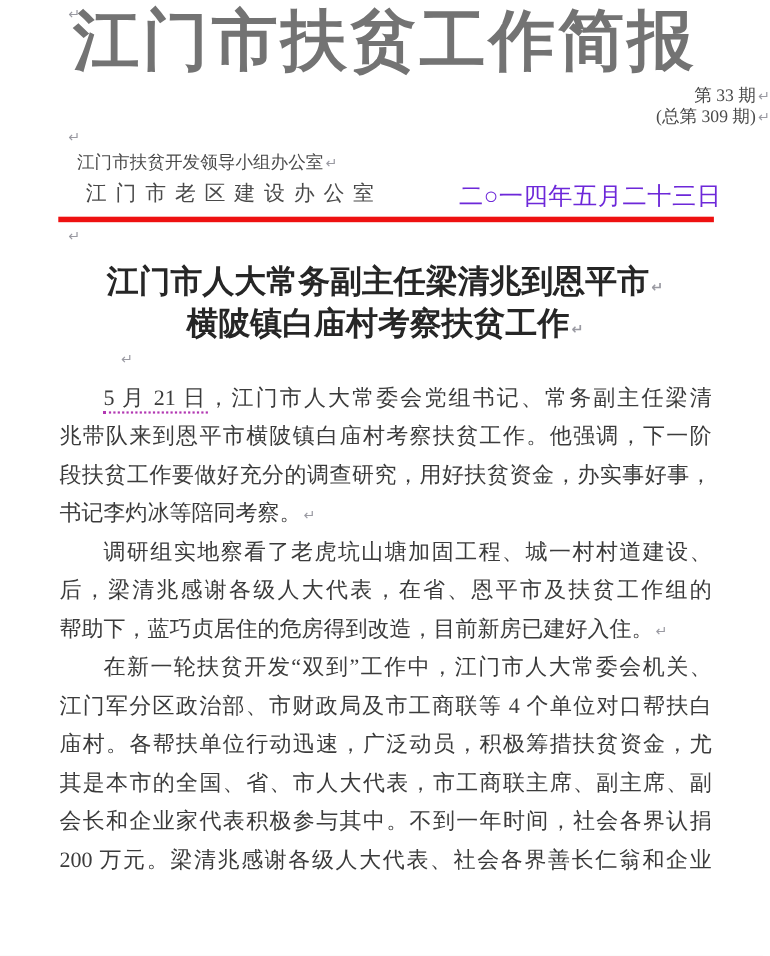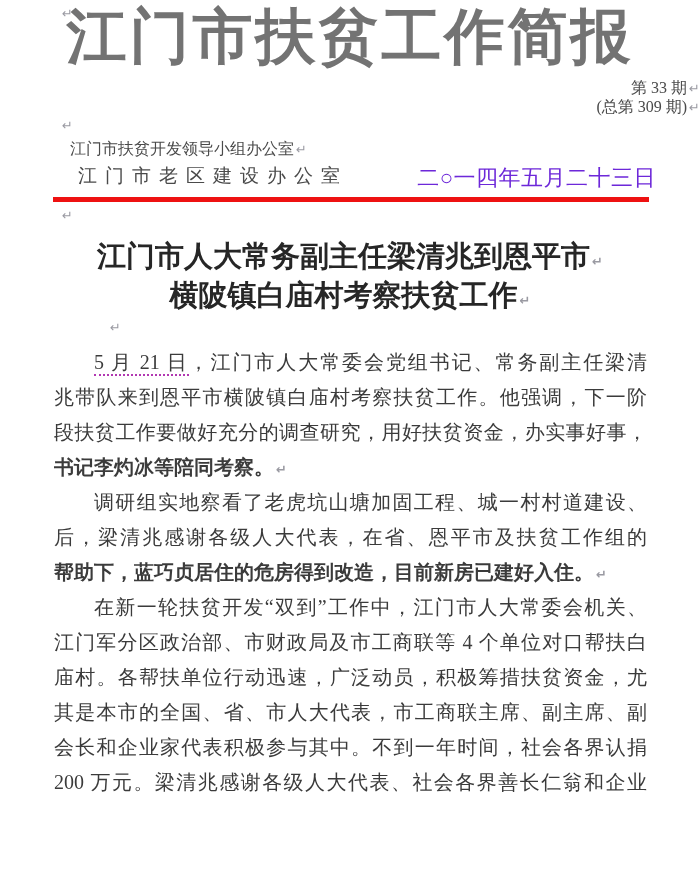--- a/index.html
+++ b/index.html
@@ -74,21 +74,21 @@
     position:absolute;left:54px;top:345px;width:593px;
     font-size:20px;color:#3b3b3b;
   }
   .bodyline{
     height:35px;line-height:35px;
     text-align:justify;
     text-align-last:justify;
     overflow:hidden;
   }
   .bodyline.para-first{padding-left:40px;}
-  .bodyline.para-last{text-align-last:left;font-weight:bold;}
+  .bodyline.para-last{text-align-last:left;}
   .u-date{
     border-bottom:2px dotted #b237b2;
     padding-bottom:1px;
   }
 </style>
 </head>
 <body>
 
 <div class="page">
 

